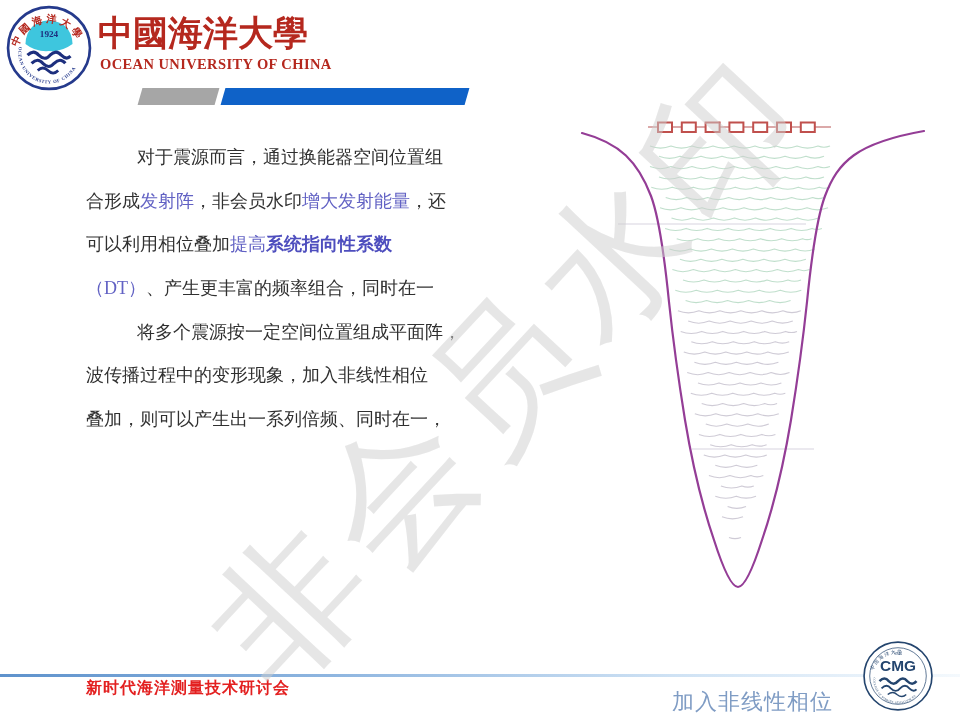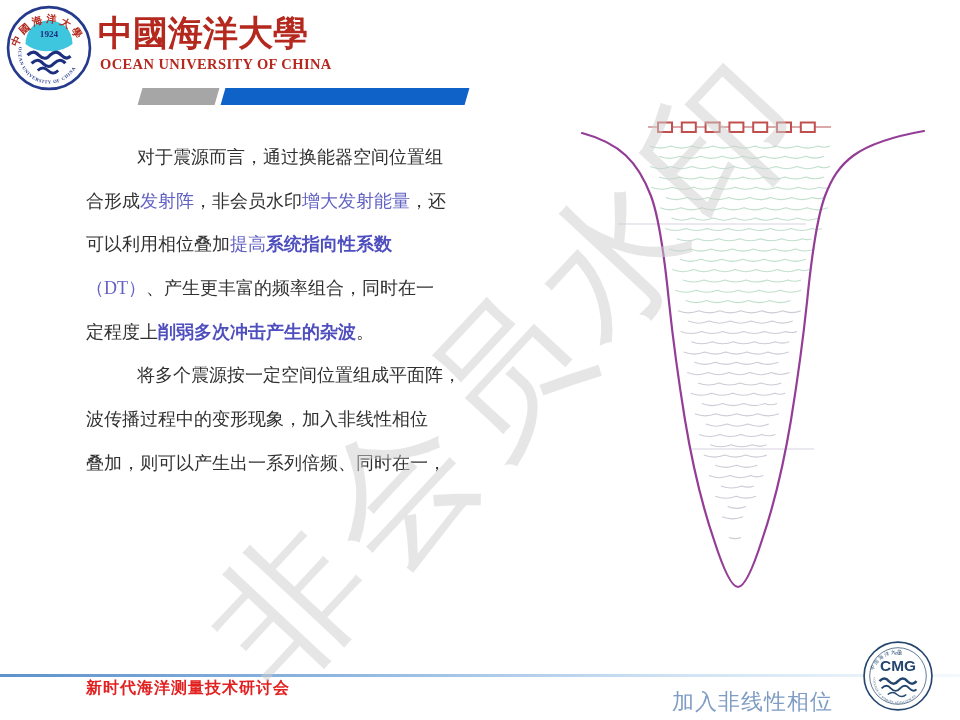--- a/index.html
+++ b/index.html
@@ -88,21 +88,20 @@
   <div class="uni-en">OCEAN UNIVERSITY OF CHINA</div>
 
   <div class="bar bar-gray"></div>
   <div class="bar bar-blue"></div>
 
   <div id="textblock" class="textblock">
       <div class="tline indent"><span class="seg-k">对于震源而言，通过换能器空间位置组</span></div>
       <div class="tline"><span class="seg-k">合形成</span><span class="seg-b">发射阵</span><span class="seg-k">，非会员水印</span><span class="seg-b">增大发射能量</span><span class="seg-k">，还</span></div>
       <div class="tline"><span class="seg-k">可以利用相位叠加</span><span class="seg-b">提高</span><span class="seg-bb">系统指向性系数</span></div>
       <div class="tline"><span class="seg-b">（DT）</span><span class="seg-k">、产生更丰富的频率组合，同时在一</span></div>
-      <div class="tline"><span class="seg-k">定程度上</span><span class="seg-bb">削弱多次冲击产生的杂波</span><span class="seg-k">。</span></div>
       <div class="tline indent"><span class="seg-k">将多个震源按一定空间位置组成平面阵，</span></div>
       <div class="tline"><span class="seg-k">波传播过程中的变形现象，加入非线性相位</span></div>
       <div class="tline"><span class="seg-k">叠加，则可以产生出一系列倍频、同时在一，</span></div>
     </div>
 
   <svg id="diagram" class="diagram" viewBox="550 100 410 520">
       <path d="M 650.0 146.0 q 10.5 4.2 21 0 q 10.5 4.2 21 0 q 10.5 4.2 21 0 q 10.5 4.2 21 0 q 10.5 4.2 21 0 q 10.5 4.2 21 0 q 10.5 4.2 21 0 q 10.5 4.2 21 0 q 6.0 2.4 12.0 0" fill="none" stroke-width="1.1" opacity="0.55" stroke="#8cc5a3"></path>
       <path d="M 659.0 156.3 q 10.5 4.2 21 0 q 10.5 4.2 21 0 q 10.5 4.2 21 0 q 10.5 4.2 21 0 q 10.5 4.2 21 0 q 10.5 4.2 21 0 q 10.5 4.2 21 0 q 9.0 3.6 18.0 0" fill="none" stroke-width="1.1" opacity="0.55" stroke="#8cc5a3"></path>
       <path d="M 650.0 166.6 q 10.5 4.2 21 0 q 10.5 4.2 21 0 q 10.5 4.2 21 0 q 10.5 4.2 21 0 q 10.5 4.2 21 0 q 10.5 4.2 21 0 q 10.5 4.2 21 0 q 10.5 4.2 21 0 q 6.0 2.4 12.0 0" fill="none" stroke-width="1.1" opacity="0.55" stroke="#8cc5a3"></path>
       <path d="M 659.0 176.9 q 10.5 4.2 21 0 q 10.5 4.2 21 0 q 10.5 4.2 21 0 q 10.5 4.2 21 0 q 10.5 4.2 21 0 q 10.5 4.2 21 0 q 10.5 4.2 21 0 q 9.0 3.6 18.0 0" fill="none" stroke-width="1.1" opacity="0.55" stroke="#8cc5a3"></path>

